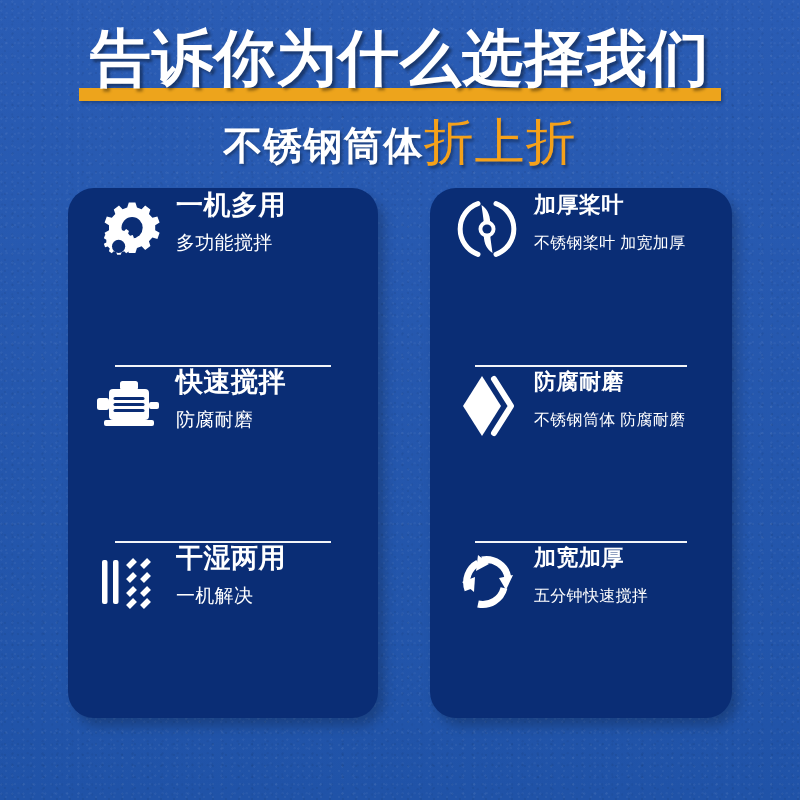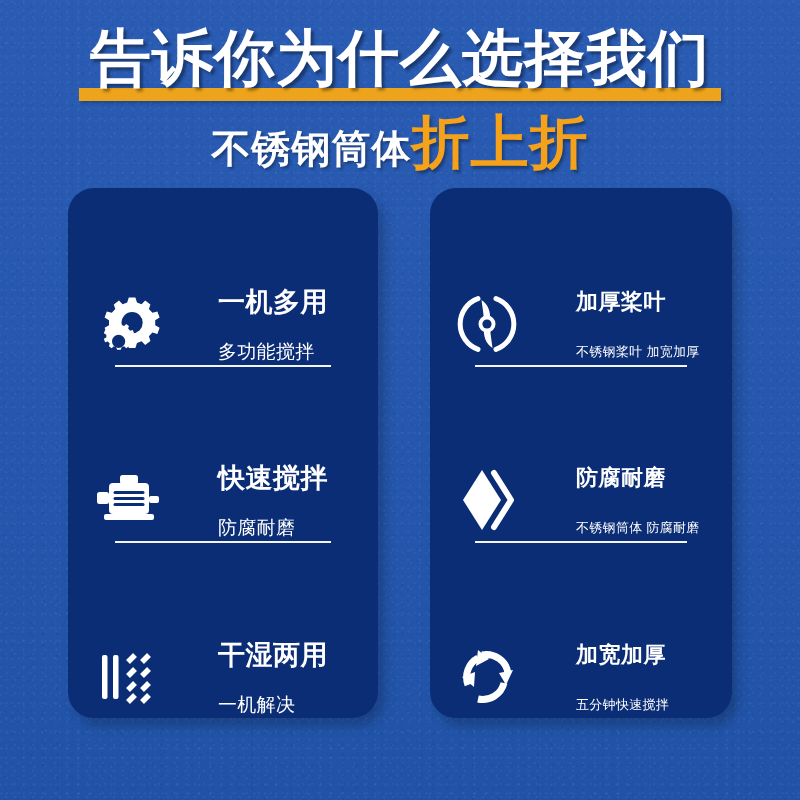--- a/index.html
+++ b/index.html
@@ -82,22 +82,22 @@
   }
   .sub-white {
     font-size: 39px;
     font-weight: bold;
     color: #ffffff;
     letter-spacing: 1px;
     text-shadow: 2px 2px 3px rgba(0,0,0,0.33);
     vertical-align: baseline;
   }
   .sub-accent {
-    font-size: 58px;
-    font-weight: bold;
+    font-size: 50px;
+    font-weight: normal;
     color: #f5a11a;
     letter-spacing: 1px;
     text-shadow: 2px 3px 3px rgba(0,0,0,0.33);
     vertical-align: baseline;
   }
 
   
   .card {
     position: absolute;
     top: 188px;
@@ -109,23 +109,22 @@
     padding: 0;
     overflow: hidden;
   }
   #card-left  { left: 68px;  width: 310px; }
   #card-right { left: 430px; width: 302px; }
 
   .feature {
     position: relative;
     height: 176.6px;
     display: flex;
-    align-items: flex-end;
+    align-items: flex-start;
     box-sizing: border-box;
-    gap: 42px;
   }
   #card-left  .feature { padding-left: 22px; }
   #card-right .feature { padding-left: 18px; }
 
   .divider {
     position: absolute;
     height: 2px;
     background: #ffffff;
     opacity: 0.95;
   }
@@ -152,30 +151,30 @@
   }
   .feat-title {
     font-size: 27px;
     line-height: 34px;
     font-weight: bold;
     color: #ffffff;
     letter-spacing: 0.5px;
     white-space: nowrap;
   }
   .feat-sub {
-    margin-top: 20px;
+    margin-top: 8px;
     font-size: 19px;
     line-height: 26px;
     color: #ffffff;
     font-weight: normal;
     letter-spacing: 0.3px;
     white-space: nowrap;
   }
   #card-right .feat-title { font-size: 22px; }
-  #card-right .feat-sub   { font-size: 13px; }
+  #card-right .feat-sub   { font-size: 16px; }
 </style>
 </head>
 <body>
 
 <div id="stage">
 
   <div id="header">
 
     <div id="title-wrap">
       <div id="title-bar"></div>

